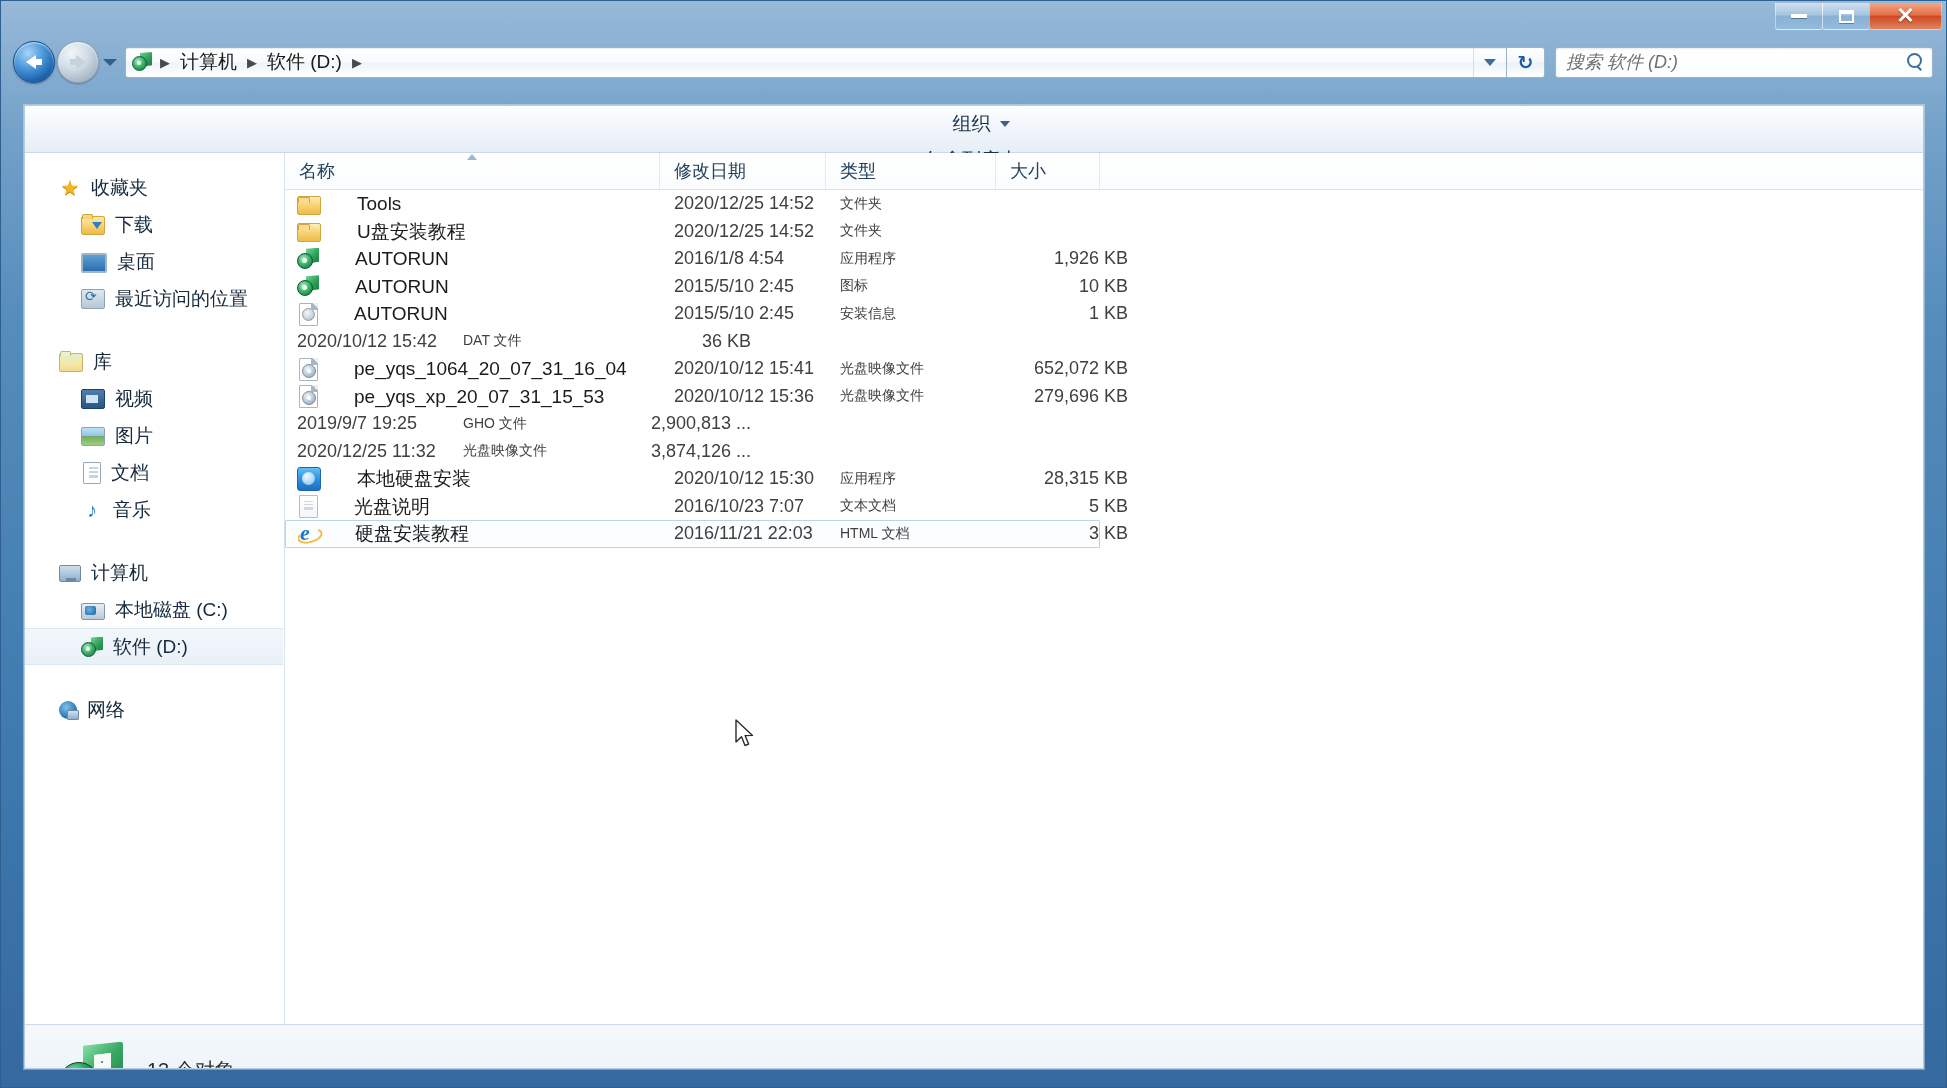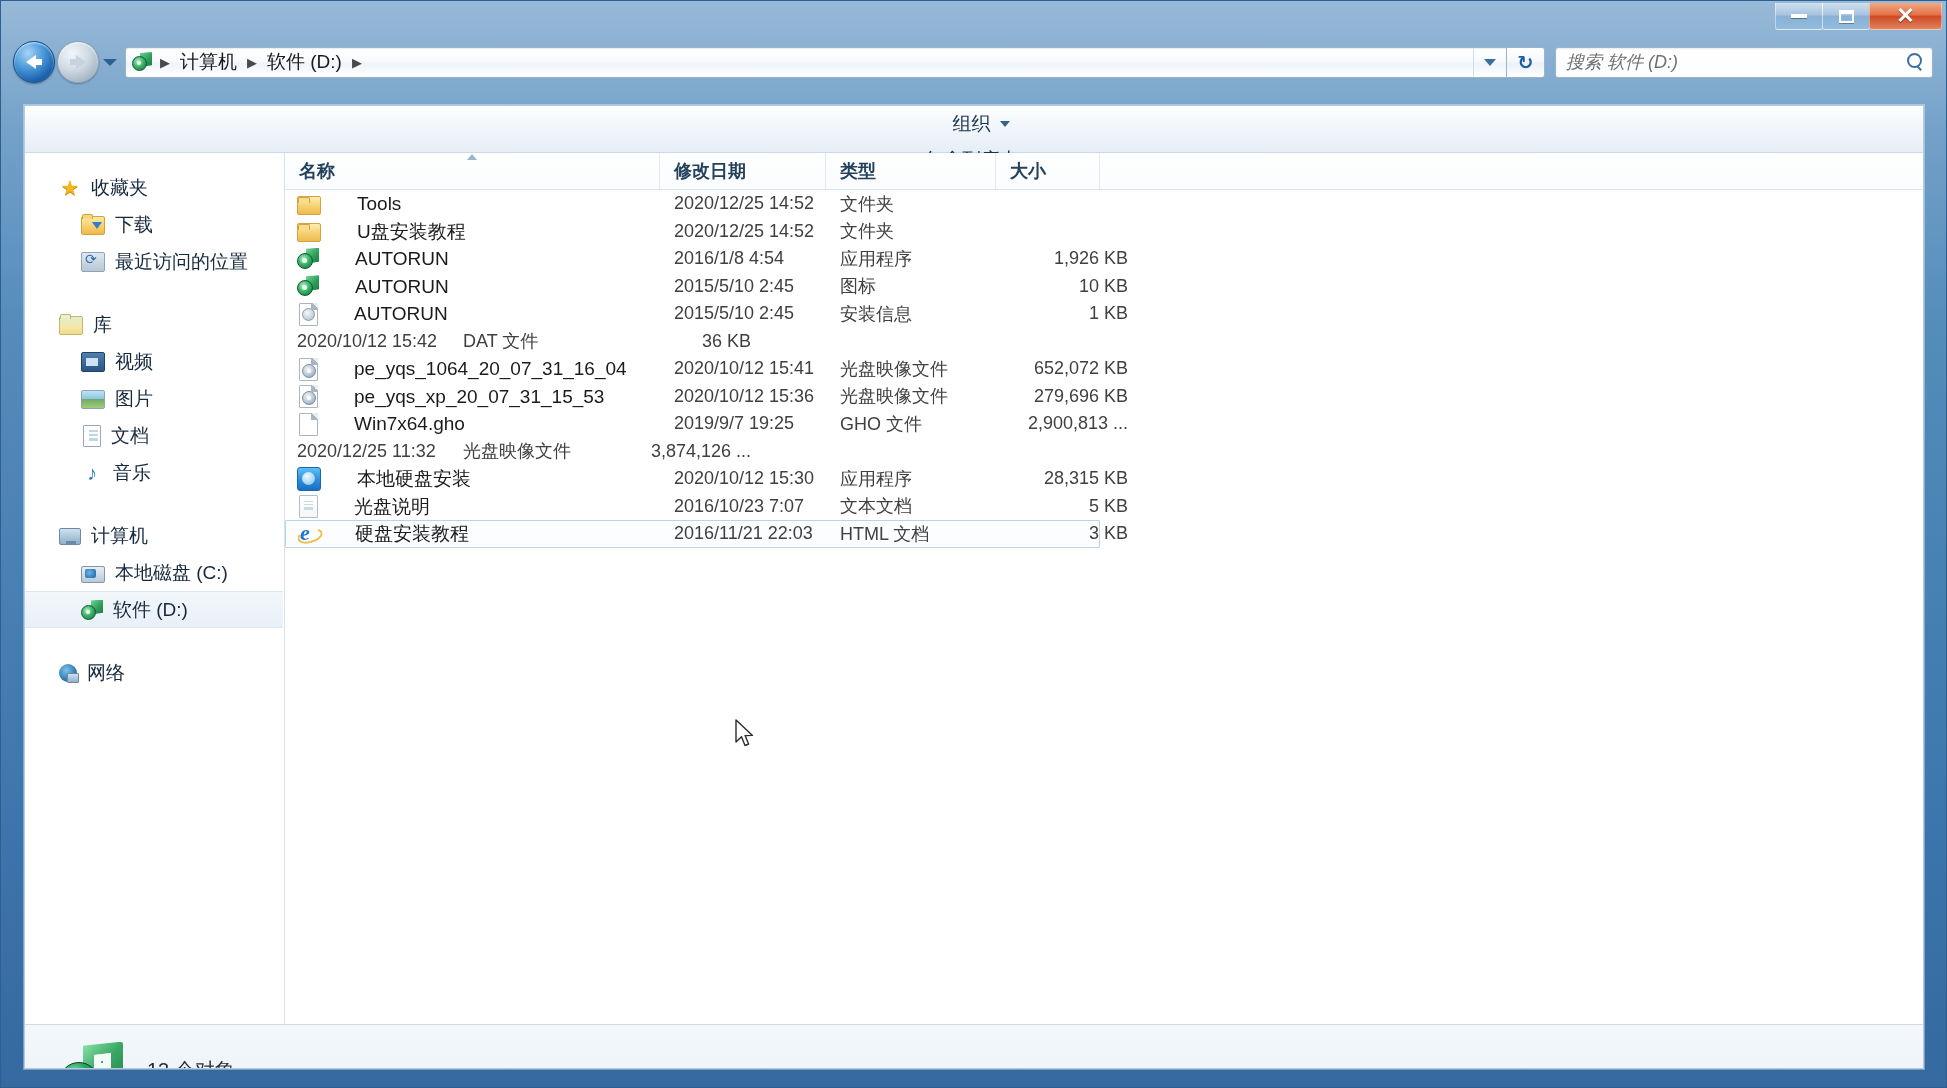--- a/index.html
+++ b/index.html
@@ -492,21 +492,20 @@
     font-size: 18px;
     color: #23415c;
     align-items: center;
   }
   .col-h {
     height: 36px; display: flex; align-items: center;
     box-sizing: border-box;
     border-right: 1px solid #e3eaf1;
     padding-left: 14px;
     position: relative;
-    font-weight: bold;
   }
   .col-h.sorted::after {
     content: "";
     position: absolute; left: 50%; top: 1px; margin-left: -5px;
     width: 0; height: 0;
     border-left: 5px solid transparent;
     border-right: 5px solid transparent;
     border-bottom: 6px solid #9ab8cf;
   }
   .col-name { width: 375px; }
@@ -529,21 +528,21 @@
     width: 815px;
     border-radius: 1px;
     box-shadow: inset 0 0 0 1px #ffffff;
   }
   .cell-name {
     width: 377px; display: flex; align-items: center; flex: 0 0 auto;
     overflow: hidden; white-space: nowrap; gap: 24px;
   }
   .row.selected .cell-name { width: 376px; }
   .cell-date { width: 166px; flex: 0 0 auto; color: #404040; font-size: 18px; }
-  .cell-type { width: 170px; flex: 0 0 auto; color: #404040; font-size: 18px; }
+  .cell-type { width: 170px; flex: 0 0 auto; color: #404040; font-size: 14px; }
   .cell-size { width: 118px; flex: 0 0 auto; color: #404040; font-size: 18px; text-align: right; }
   .fname { line-height: 1; }
 
   
   .fico { width: 22px; height: 22px; margin-right: 12px; position: relative; flex: 0 0 auto; }
   .fico-folder {
     background: linear-gradient(180deg, #fdeeb8 0%, #f8d578 45%, #eebb4e 100%);
     border: 1px solid #d3a33c; border-radius: 2px;
     height: 17px; margin-top: 3px;
   }
@@ -777,20 +776,24 @@
         <div class="nav-group">
           <div class="nav-item">
             <span class="nav-ico ico-star">★</span>
             <span class="nav-label">收藏夹</span>
           </div>
           <div class="nav-item child">
             <span class="nav-ico ico-folder ico-dl"></span>
             <span class="nav-label">下载</span>
           </div>
           <div class="nav-item child">
+            <span class="nav-ico ico-desktop"></span>
+            <span class="nav-label">桌面</span>
+          </div>
+          <div class="nav-item child">
             <span class="nav-ico ico-recent"></span>
             <span class="nav-label">最近访问的位置</span>
           </div>
         </div>
 
         <div class="nav-group">
           <div class="nav-item">
             <span class="nav-ico ico-lib"></span>
             <span class="nav-label">库</span>
           </div>
@@ -930,24 +933,20 @@
                 <span class="fico fico-page fico-iso">
                   <span class="c"></span>
                 </span>
                 <span class="fname">pe_yqs_xp_20_07_31_15_53</span>
               </div>
               <div class="cell-date">2020/10/12 15:36</div>
               <div class="cell-type">光盘映像文件</div>
               <div class="cell-size">279,696 KB</div>
             </div>
             <div class="row">
-              <div class="cell-name">
-                <span class="fico fico-page"></span>
-                <span class="fname">Win7x64.gho</span>
-              </div>
               <div class="cell-date">2019/9/7 19:25</div>
               <div class="cell-type">GHO 文件</div>
               <div class="cell-size">2,900,813 ...</div>
             </div>
             <div class="row">
               <div class="cell-date">2020/12/25 11:32</div>
               <div class="cell-type">光盘映像文件</div>
               <div class="cell-size">3,874,126 ...</div>
             </div>
             <div class="row">

